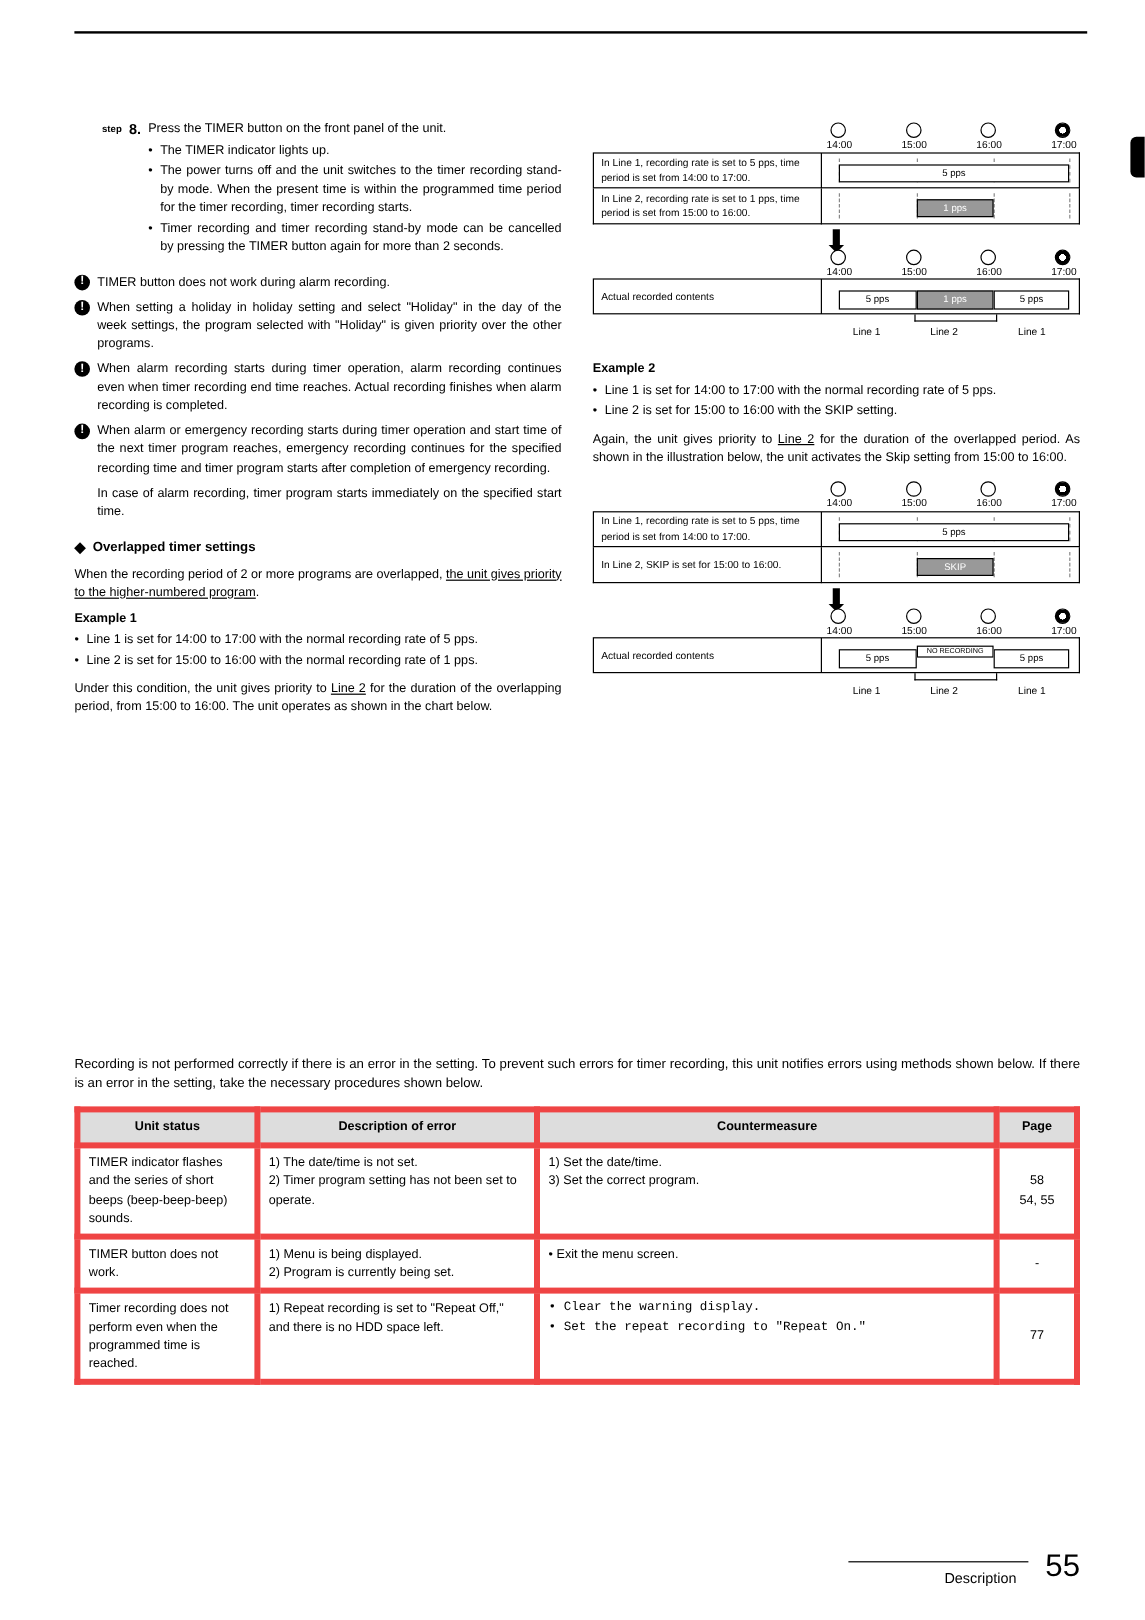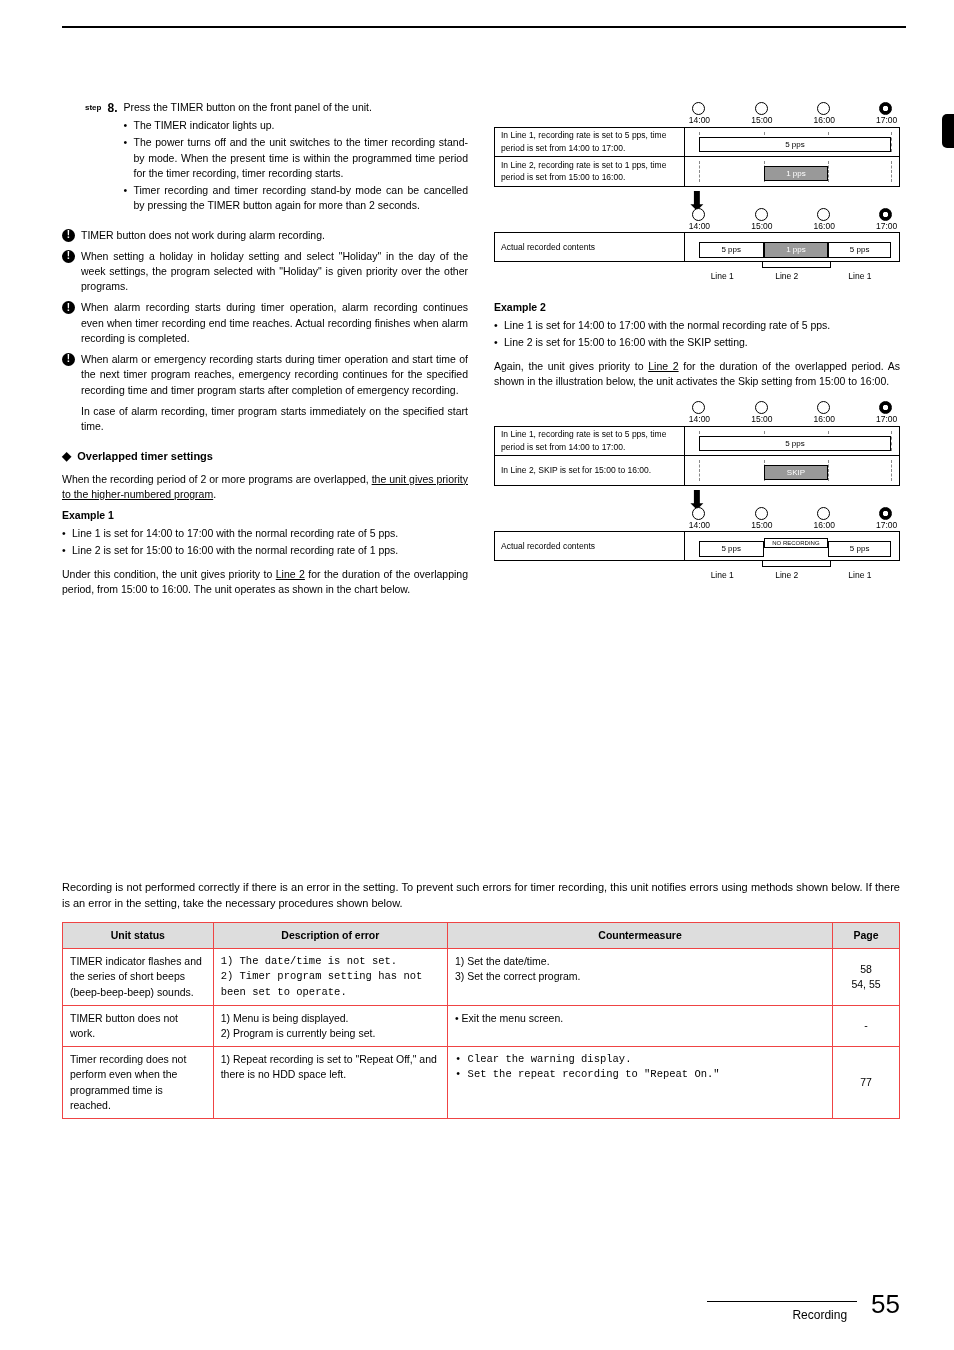--- a/index.html
+++ b/index.html
@@ -92,21 +92,21 @@
   
   .err-intro { margin-top: 280px; text-align: justify; font-size: 11px; }
 
   table.err {
     width: 100%;
     border-collapse: collapse;
     margin-top: 10px;
     font-size: 10.5px;
   }
   table.err th, table.err td {
-    border: 1px solid #ef4444;
+    border: 5px solid #ef4444;
     padding: 5px 7px;
     vertical-align: top;
     text-align: left;
   }
   table.err th { background: #ddd; text-align: center; font-weight: bold; }
   table.err th:nth-child(1){ width: 18%; }
   table.err th:nth-child(2){ width: 28%; }
   table.err th:nth-child(4){ width: 8%; text-align:center; }
   table.err td.center { text-align:center; vertical-align: middle; }
 
@@ -356,21 +356,21 @@
     <tr>
       <th>Unit status</th>
       <th>Description of error</th>
       <th>Countermeasure</th>
       <th>Page</th>
     </tr>
   </thead>
   <tbody>
     <tr>
       <td>TIMER indicator flashes and the series of short beeps (beep-beep-beep) sounds.</td>
-      <td style="white-space:pre-line;font-family:Liberation Mono, monospace;">1) The date/time is not set.
+      <td style="white-space:pre-line;">1) The date/time is not set.
 2) Timer program setting has not been set to operate.</td>
       <td style="white-space:pre-line;">1) Set the date/time.
 3) Set the correct program.</td>
       <td class="center" style="white-space:pre-line;">58
 54, 55</td>
     </tr>
     <tr>
       <td>TIMER button does not work.</td>
       <td style="white-space:pre-line;">1) Menu is being displayed.
 2) Program is currently being set.</td>
@@ -383,16 +383,16 @@
       <td style="white-space:pre-line;font-family:Liberation Mono, monospace;">•   Clear the warning display.
 •   Set the repeat recording to "Repeat On."</td>
       <td class="center">77</td>
     </tr>
   </tbody>
 </table>
 
 <div class="footer">
   <div style="position:relative; padding-right: 10px;">
     <div style="width:150px; height:1px; background:#000; position:absolute; right:0; top:-6px;"></div>
-    <span class="ops">Recording</span>
+    <span class="ops">Description</span>
   </div>
   <span class="page-no">55</span>
 </div>
 
 </body></html>

